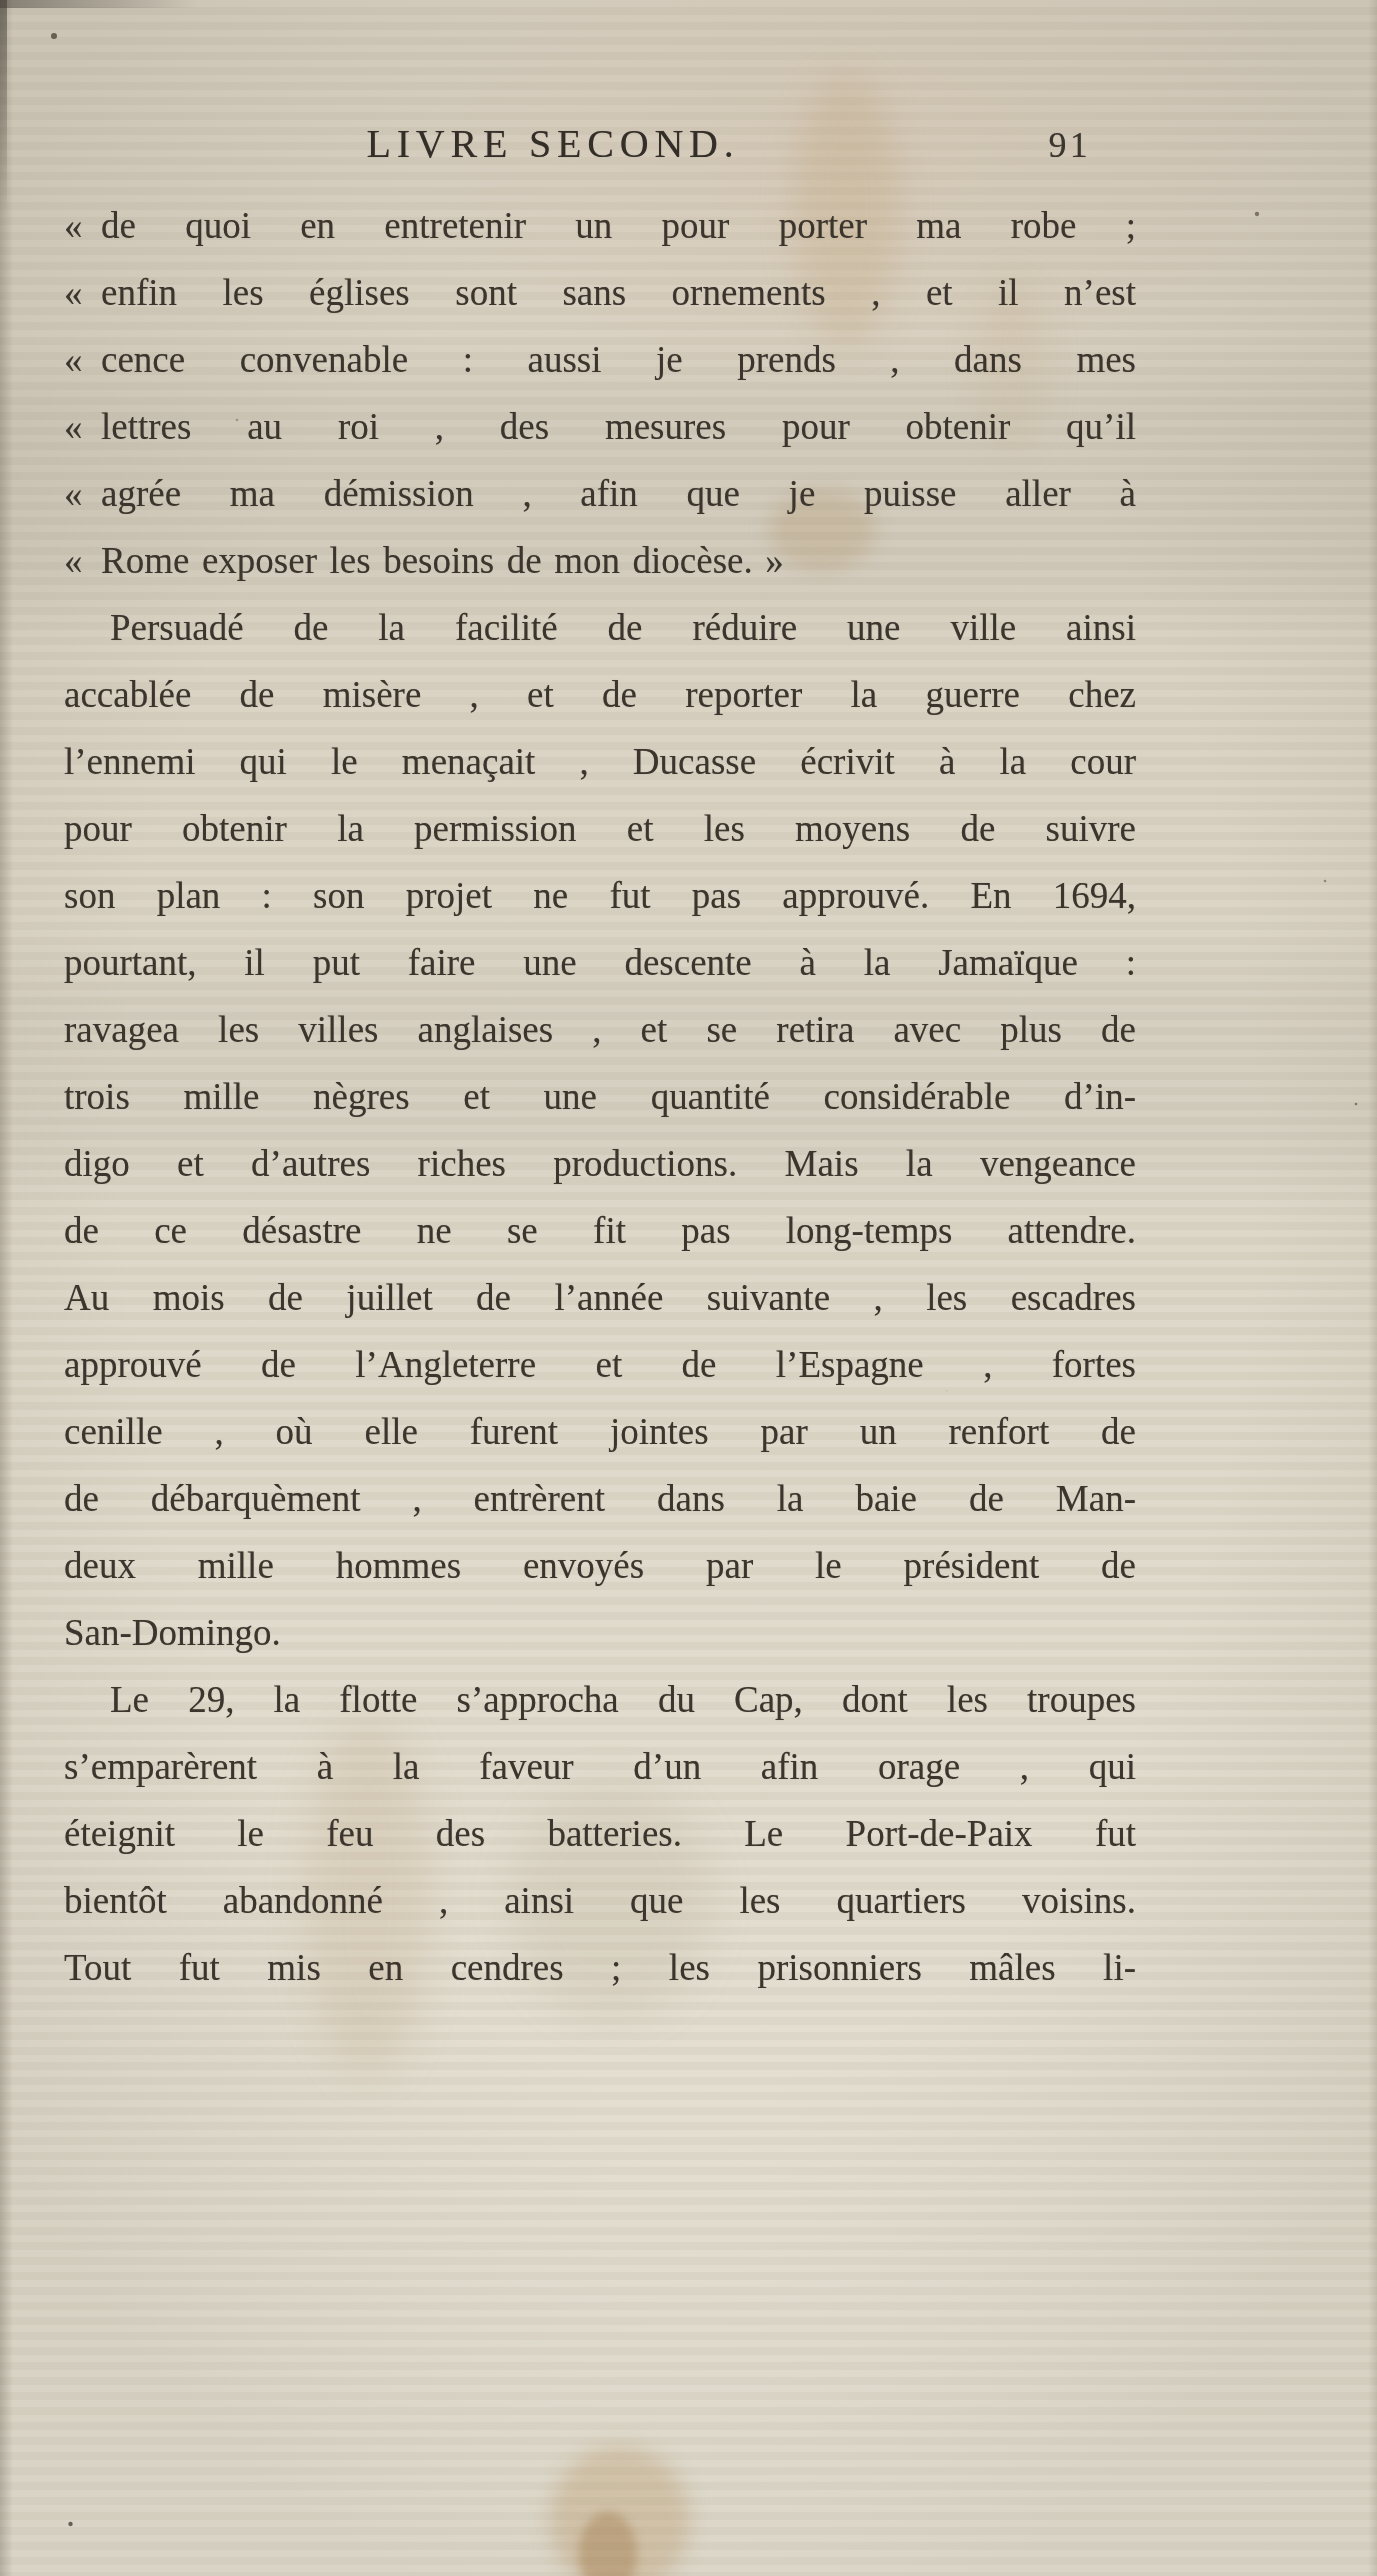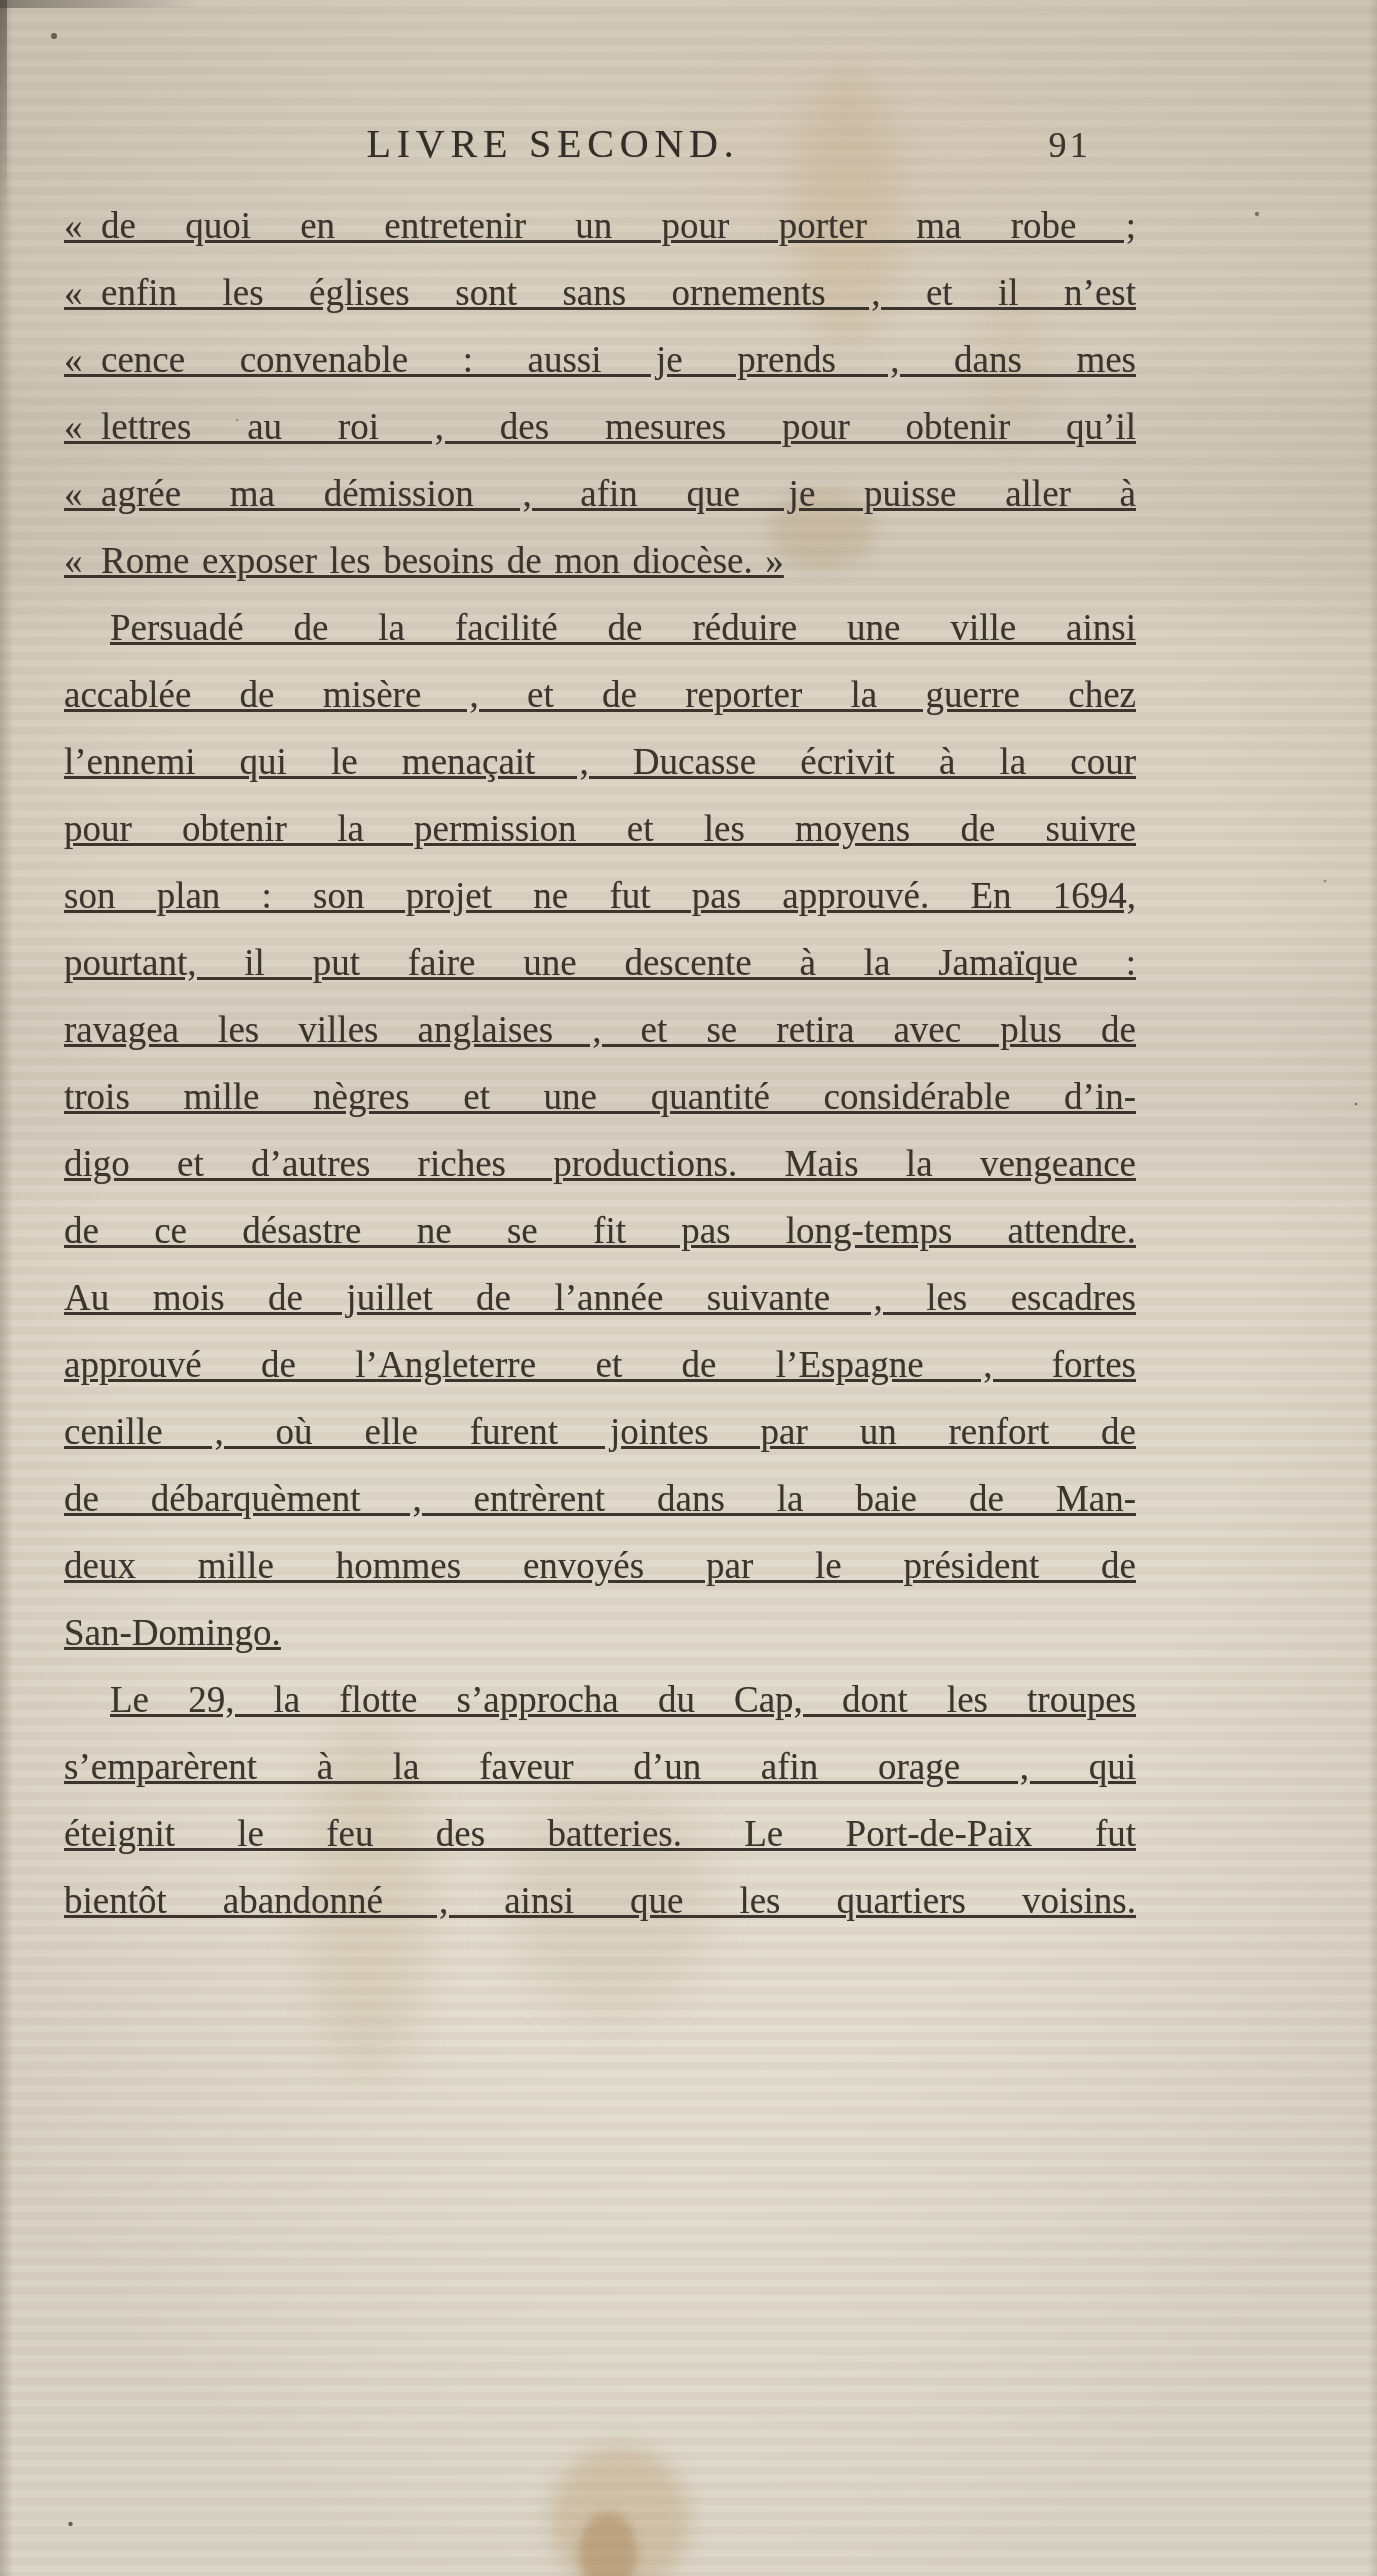--- a/index.html
+++ b/index.html
@@ -76,21 +76,20 @@
     font-size: 37px;
     line-height: 67px;
     word-spacing: 3.3px;
     color: #3b352d;
     text-shadow: 0 0 0.8px rgba(57,52,44,0.38);
   }
   .line {
     margin: 0;
     padding: 0;
     text-align: justify;
-    text-decoration: underline;
   }
   .line.fill { text-align-last: justify; }
   .line.indent { text-indent: 46px; }
 
   
   .stain {
     position: absolute;
     border-radius: 50%;
     pointer-events: none;
   }
@@ -191,16 +190,17 @@
       <p class="line fill">Au mois de juillet de l’année suivante , les escadres</p>
       <p class="line fill">approuvé de l’Angleterre et de l’Espagne , fortes</p>
       <p class="line fill">cenille , où elle furent jointes par un renfort de</p>
       <p class="line fill">de débarquèment , entrèrent dans la baie de Man-</p>
       <p class="line fill">deux mille hommes envoyés par le président de</p>
       <p class="line">San-Domingo.</p>
       <p class="line indent fill">Le 29, la flotte s’approcha du Cap, dont les troupes</p>
       <p class="line fill">s’emparèrent à la faveur d’un afin orage , qui</p>
       <p class="line fill">éteignit le feu des batteries. Le Port-de-Paix fut</p>
       <p class="line fill">bientôt abandonné , ainsi que les quartiers voisins.</p>
+      <p class="line fill">Tout fut mis en cendres ; les prisonniers mâles li-</p>
     </main>
 
 </div>
 
 
 </body></html>

